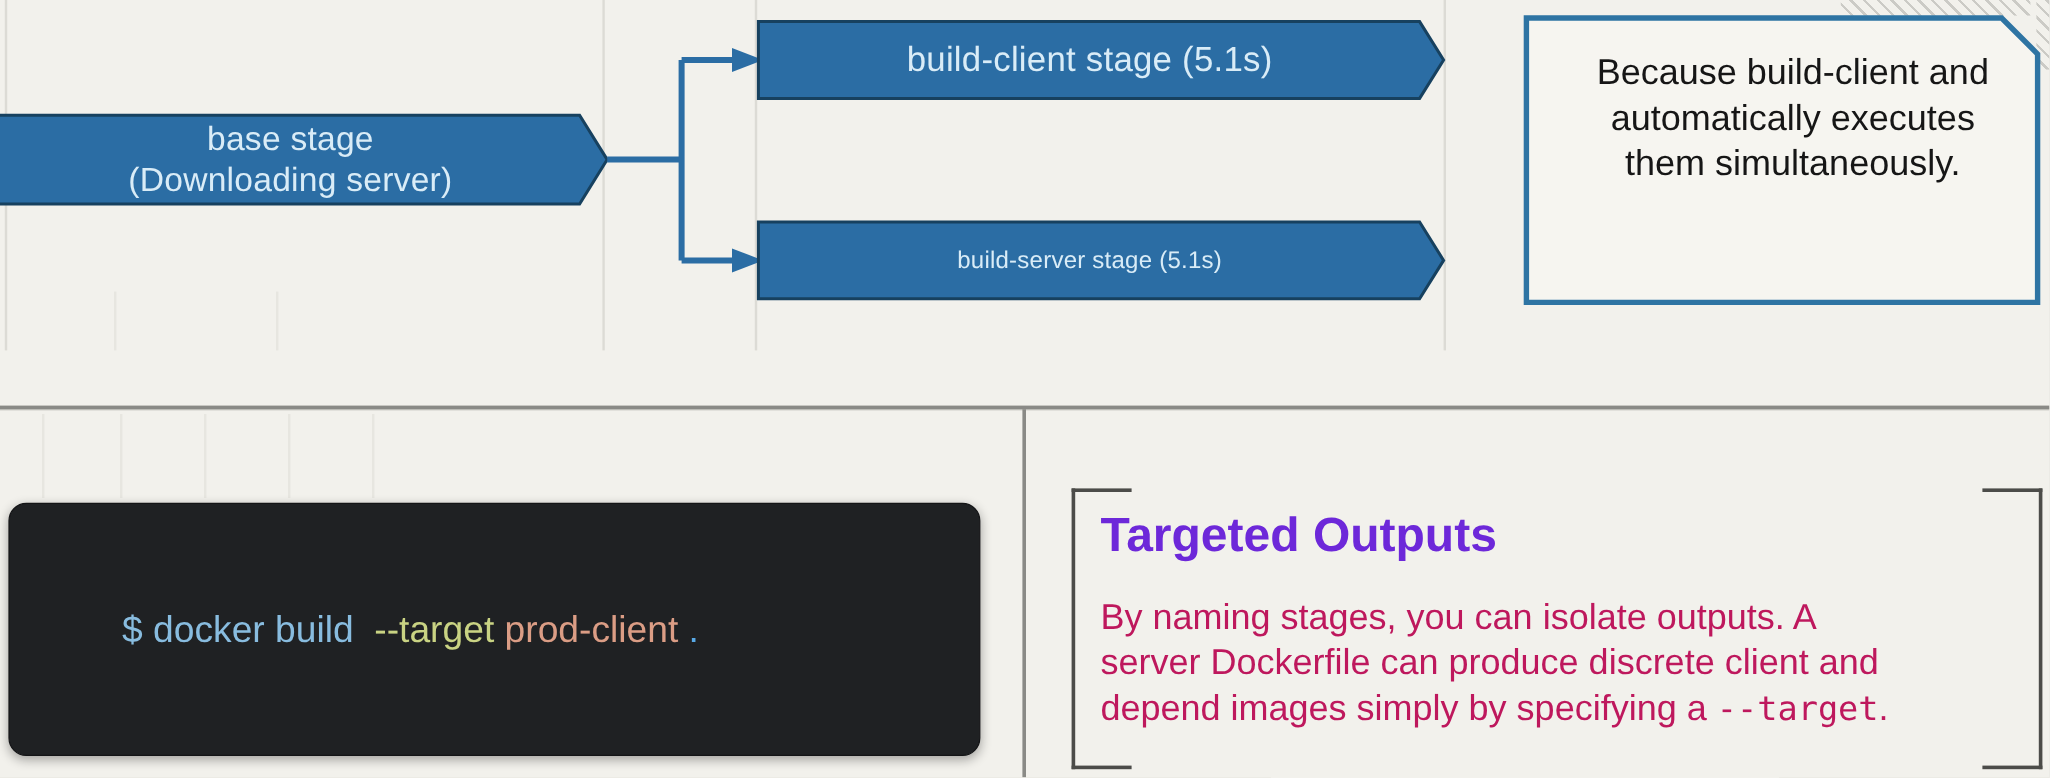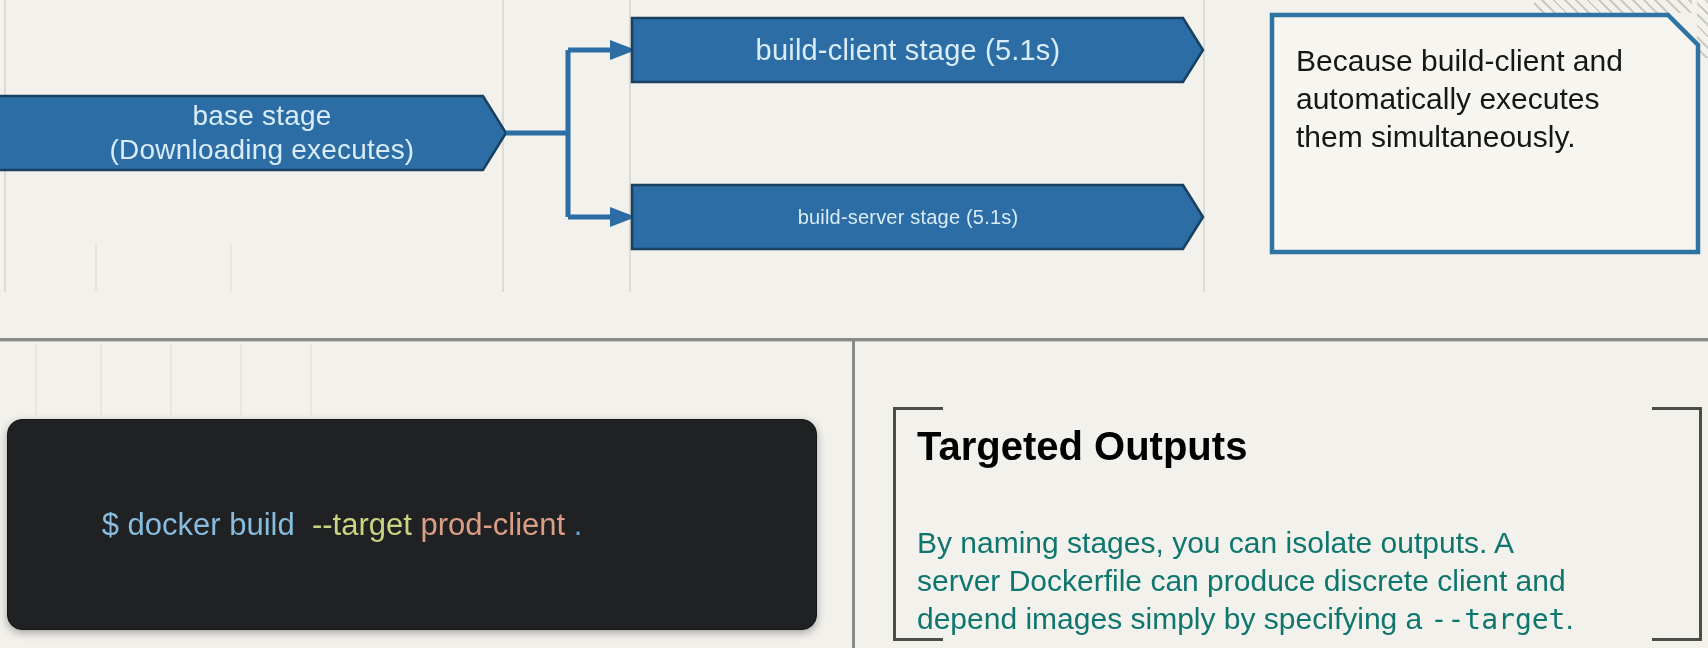--- a/index.html
+++ b/index.html
@@ -26,27 +26,27 @@
   .hatch{position:absolute;background:repeating-linear-gradient(45deg,transparent 0 6px,rgba(125,125,120,.33) 6px 8px);}
   .hatch-top{left:1534px;top:0;width:158px;height:13px;}
   .hatch-right{left:1697px;top:0;width:11px;height:58px;}
 
   svg.flow{position:absolute;left:0;top:0;}
 
   .stage-label{
     position:absolute;display:flex;flex-direction:column;align-items:center;justify-content:center;
     color:#d9ecf7;text-align:center;letter-spacing:.2px;
   }
-  .base-label{left:0;top:96px;width:484px;height:74px;font-size:28px;line-height:34px;margin-left:20px;}
+  .base-label{left:0;top:96px;width:484px;height:74px;font-size:28px;line-height:34px;}
   .client-label{left:632px;top:18px;width:552px;height:64px;font-size:29px;}
   .server-label{left:632px;top:185px;width:552px;height:64px;font-size:20px;}
 
   .callout-text{
     position:absolute;left:1296px;top:42px;width:396px;
-    color:#161616;font-size:30px;line-height:38px;white-space:nowrap;
+    color:#161616;font-size:30px;line-height:38px;white-space:nowrap;text-align:center;
   }
 
   .divider-h{position:absolute;left:0;top:338px;width:1708px;height:3px;background:#8a8a86;box-shadow:0 1px 0 #c9c8c2;}
   .divider-v{position:absolute;left:852px;top:341px;width:3px;height:307px;background:#8a8a86;}
 
   .terminal{
     position:absolute;left:7px;top:419px;width:808px;height:209px;
     background:#1f2123;border:1px solid #141517;border-radius:15px;
     box-shadow:0 3px 9px rgba(0,0,0,.32);
     display:flex;align-items:center;
@@ -59,25 +59,25 @@
   .c-flag{color:#c9d383;}
   .c-arg{color:#db9d85;}
   .c-dot{color:#58a9e6;}
 
   .bracket{position:absolute;top:407px;width:50px;height:234px;border:3px solid #4c4c49;box-sizing:border-box;}
   .bracket-left{left:893px;border-right:none;}
   .bracket-right{left:1652px;border-left:none;}
 
   .info-title{
     position:absolute;left:917px;top:424px;
-    font-size:40px;font-weight:bold;color:#000000;white-space:nowrap;
+    font-size:40px;font-weight:bold;color:#6d28d9;white-space:nowrap;
   }
   .info-body{
-    position:absolute;left:917px;top:524px;
-    font-size:30px;line-height:38px;color:#0f766e;white-space:nowrap;
+    position:absolute;left:917px;top:496px;
+    font-size:30px;line-height:38px;color:#be185d;white-space:nowrap;
   }
   .info-body .mono{font-family:"DejaVu Sans Mono",monospace;font-size:28px;}
 </style>
 </head>
 <body>
 
 <div class="canvas">
 
   <div class="gl g1"></div>
   <div class="gl g2"></div>
@@ -99,21 +99,21 @@
     <path d="M506,133 H568 M568,50 V217 M568,50 H612 M568,217 H612" fill="none" stroke="#2b6da4" stroke-width="5"></path>
     <polygon points="610,40 636,50 610,60" fill="#2b6da4"></polygon>
     <polygon points="610,207 636,217 610,227" fill="#2b6da4"></polygon>
     <polygon points="632,18 1183,18 1203,50 1183,82 632,82" fill="#2b6da4" stroke="#17415f" stroke-width="2.5"></polygon>
     <polygon points="632,185 1183,185 1203,217 1183,249 632,249" fill="#2b6da4" stroke="#17415f" stroke-width="2.5"></polygon>
     <path d="M1272,15 H1668 L1698,45 V252 H1272 Z" fill="#f6f5f0" stroke="#2e74a3" stroke-width="4.5"></path>
   </svg>
 
   <div class="stage-label base-label">
     <div>base stage</div>
-    <div>(Downloading executes)</div>
+    <div>(Downloading server)</div>
   </div>
   <div class="stage-label client-label">build-client stage (5.1s)</div>
   <div class="stage-label server-label">build-server stage (5.1s)</div>
 
   <div class="callout-text">
     <div>Because build-client and</div>
     <div>automatically executes</div>
     <div>them simultaneously.</div>
   </div>
 

